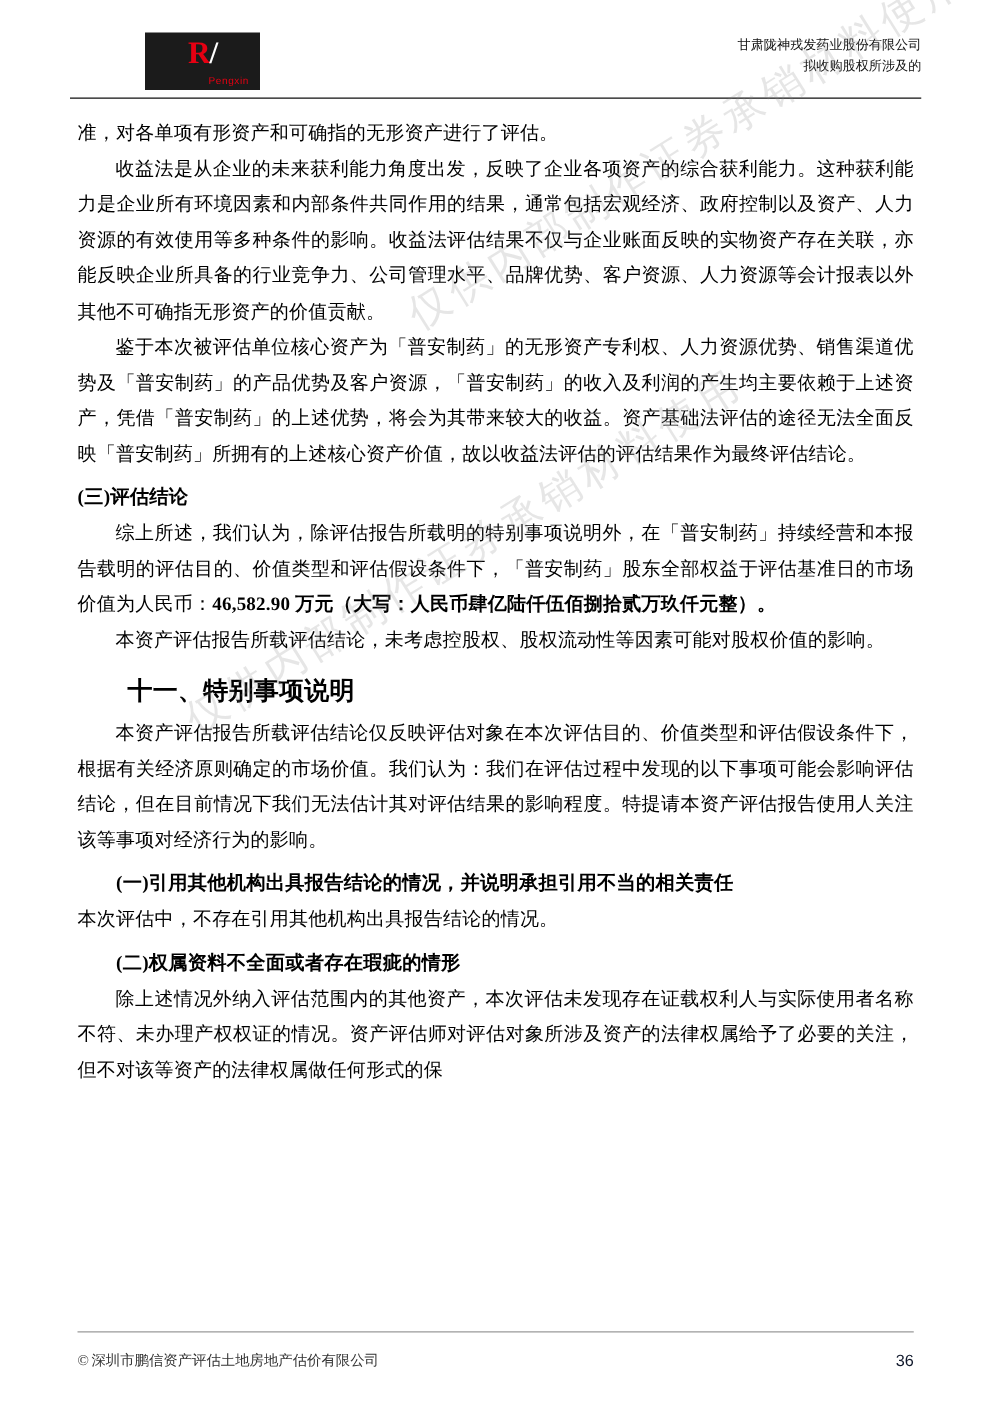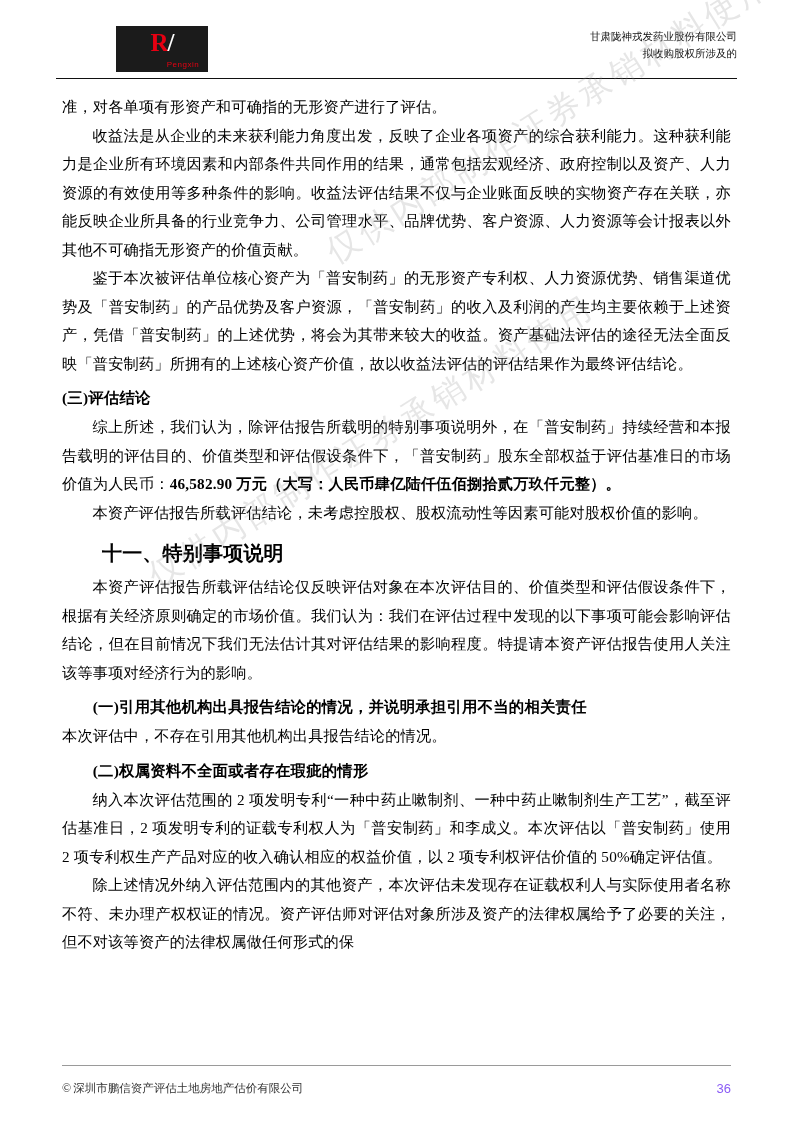--- a/index.html
+++ b/index.html
@@ -158,21 +158,21 @@
     display: flex;
     align-items: center;
     gap: 2px;
   }
   .footer .copy {
     font-size: 12px;
   }
   .footer .pageno {
     font-family: "Liberation Sans", sans-serif;
     font-size: 13px;
-    color: #8b5cf6;
+    color: #0f172a;
   }
 
   
   .watermark {
     position: absolute;
     pointer-events: none;
     color: rgba(140, 140, 140, 0.22);
     font-size: 33px;
     letter-spacing: 4px;
     white-space: nowrap;
@@ -226,21 +226,20 @@
     <p class="p-indent">本资产评估报告所载评估结论仅反映评估对象在本次评估目的、价值类型和评估假设条件下，根据有关经济原则确定的市场价值。我们认为：我们在评估过程中发现的以下事项可能会影响评估结论，但在目前情况下我们无法估计其对评估结果的影响程度。特提请本资产评估报告使用人关注该等事项对经济行为的影响。</p>
 
     <div class="gap-sm"></div>
     <h3 class="subsection indent">(一)引用其他机构出具报告结论的情况，并说明承担引用不当的相关责任</h3>
 
     <p class="p-noindent">本次评估中，不存在引用其他机构出具报告结论的情况。</p>
 
     <div class="gap-sm"></div>
     <h3 class="subsection indent">(二)权属资料不全面或者存在瑕疵的情形</h3>
 
-    <p class="p-indent">纳入本次评估范围的 2 项发明专利“一种中药止嗽制剂、一种中药止嗽制剂生产工艺”，截至评估基准日，2 项发明专利的证载专利权人为「普安制药」和李成义。本次评估以「普安制药」使用 2 项专利权生产产品对应的收入确认相应的权益价值，以 2 项专利权评估价值的 50%确定评估值。</p>
 
     <p class="p-indent">除上述情况外纳入评估范围内的其他资产，本次评估未发现存在证载权利人与实际使用者名称不符、未办理产权权证的情况。资产评估师对评估对象所涉及资产的法律权属给予了必要的关注，但不对该等资产的法律权属做任何形式的保</p>
 
   </div>
 
   <div class="footer-rule"></div>
   <div class="footer">
     <div class="left">
       <span class="copy">©</span>
       <span>深圳市鹏信资产评估土地房地产估价有限公司</span>

